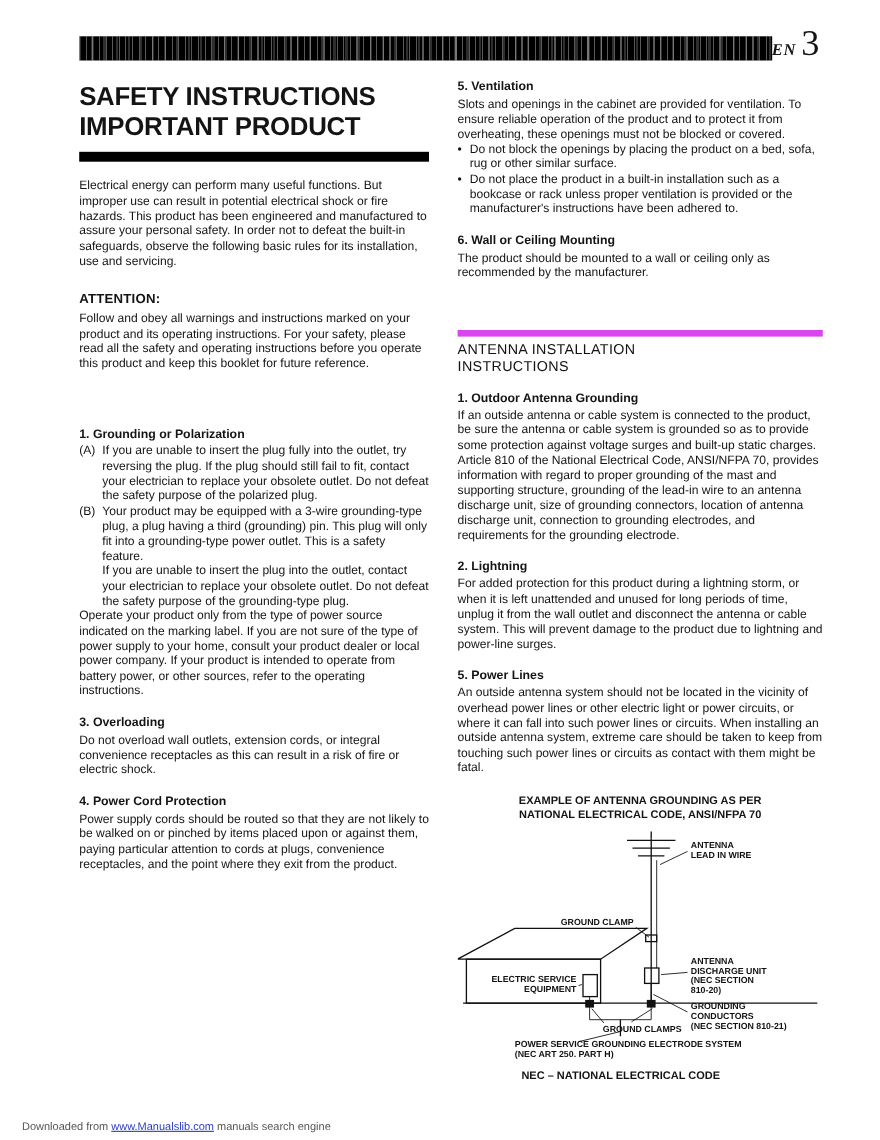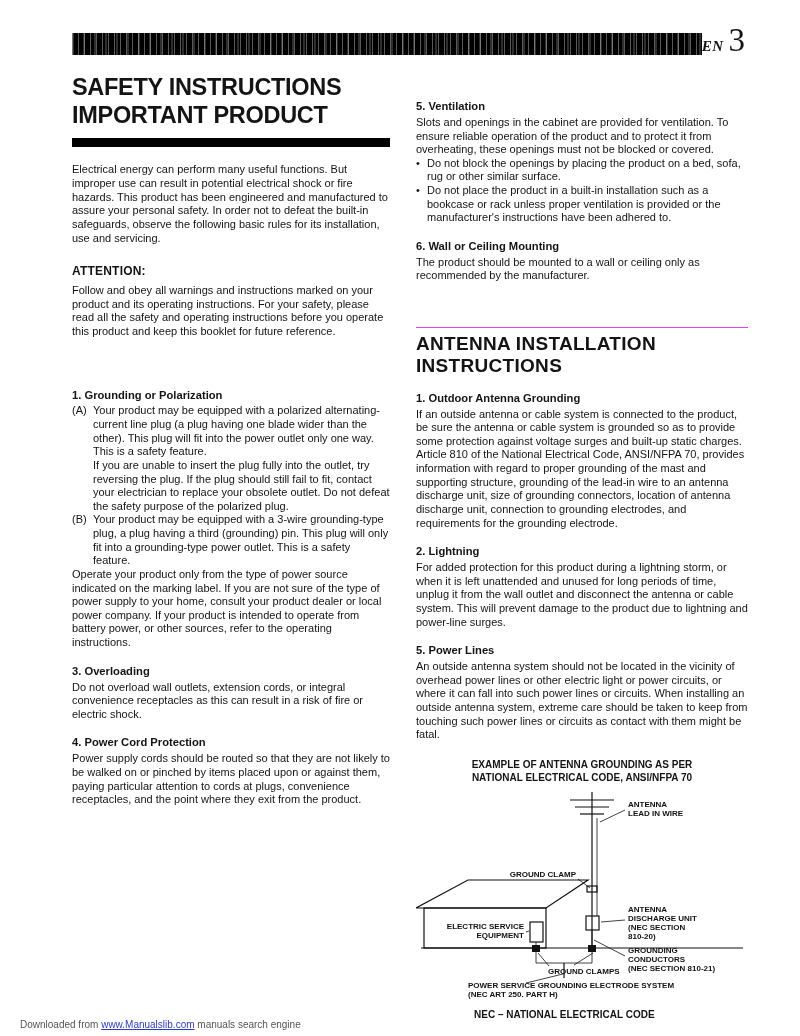--- a/index.html
+++ b/index.html
@@ -19,36 +19,36 @@
       repeating-linear-gradient(90deg, rgba(255,255,255,0.35) 0 1px, rgba(255,255,255,0) 1px 6px),
       repeating-linear-gradient(90deg, rgba(255,255,255,0.18) 0 2px, rgba(0,0,0,0) 2px 11px);
   }
   .pageid { display:flex; align-items:baseline; gap:5px; font-family:"Liberation Serif", serif; }
   .lang { font-style:italic; font-weight:bold; font-size:15px; letter-spacing:0.5px; }
   .pagenum { font-size:33px; line-height:0.85; }
 
   
   .columns { display:flex; gap:26px; margin-top:18px; font-size:11px; line-height:1.24; }
   .col-left  { width:318px; flex:0 0 318px; }
-  .col-right { width:332px; flex:0 0 332px;margin-top:27px; }
+  .col-right { width:332px; flex:0 0 332px; }
 
   
   .main-title { font-size:23.5px; font-weight:bold; letter-spacing:-0.3px; line-height:1.2; }
   .title-bar { height:9px; background:#000; margin-top:9px; }
 
   .intro { margin-top:16px; }
   .attention-heading { font-weight:bold; font-size:12px; margin-top:19px; letter-spacing:0.2px; }
   .attention-body { margin-top:5px; }
 
   
   .big-block-left  { margin-top:50px; }
   .big-block-right { margin-top:44px; }
   .rule-heading {
-    border-top:1px solid #d946ef; padding-top:5px;
-    font-size:19px; font-weight:700; letter-spacing:0.3px; line-height:1.15;
+    border-top:6px solid #d946ef; padding-top:5px;
+    font-size:13px; font-weight:400; letter-spacing:0.3px; line-height:1.15;
   }
 
   
   .sec-heading { font-weight:bold; font-size:11.2px; margin-top:15px; margin-bottom:2px; }
   .sec-heading.first { margin-top:0; }
   p { margin:0; }
   .item { display:flex; }
   .item .marker { width:21px; flex:0 0 21px; }
   .item .item-body { flex:1; }
   .item .item-body p + p { margin-top:0; }
@@ -99,29 +99,29 @@
       <div class="attention-heading">ATTENTION:</div>
       <p class="attention-body">Follow and obey all warnings and instructions marked on your product and its operating instructions. For your safety, please read all the safety and operating instructions before you operate this product and keep this booklet for future reference.</p>
 
       <div class="big-block-left">
 
         <div class="sec-heading">1. Grounding or Polarization</div>
 
         <div class="item">
           <span class="marker">(A)</span>
           <div class="item-body">
-            <p>Your product may be equipped with a polarized alternating-current line plug (a plug having one blade wider than the other). This plug will fit into the power outlet only one way. This is a safety feature.</p>
             <p>If you are unable to insert the plug fully into the outlet, try reversing the plug. If the plug should still fail to fit, contact your electrician to replace your obsolete outlet. Do not defeat the safety purpose of the polarized plug.</p>
           </div>
         </div>
 
         <div class="item">
           <span class="marker">(B)</span>
           <div class="item-body">
             <p>Your product may be equipped with a 3-wire grounding-type plug, a plug having a third (grounding) pin. This plug will only fit into a grounding-type power outlet. This is a safety feature.</p>
+            <p>If you are unable to insert the plug into the outlet, contact your electrician to replace your obsolete outlet. Do not defeat the safety purpose of the grounding-type plug.</p>
           </div>
         </div>
 
         <p>Operate your product only from the type of power source indicated on the marking label. If you are not sure of the type of power supply to your home, consult your product dealer or local power company. If your product is intended to operate from battery power, or other sources, refer to the operating instructions.</p>
 
         <div class="sec-heading">3. Overloading</div>
         <p>Do not overload wall outlets, extension cords, or integral convenience receptacles as this can result in a risk of fire or electric shock.</p>
 
         <div class="sec-heading">4. Power Cord Protection</div>
         <p>Power supply cords should be routed so that they are not likely to be walked on or pinched by items placed upon or against them, paying particular attention to cords at plugs, convenience receptacles, and the point where they exit from the product.</p>

